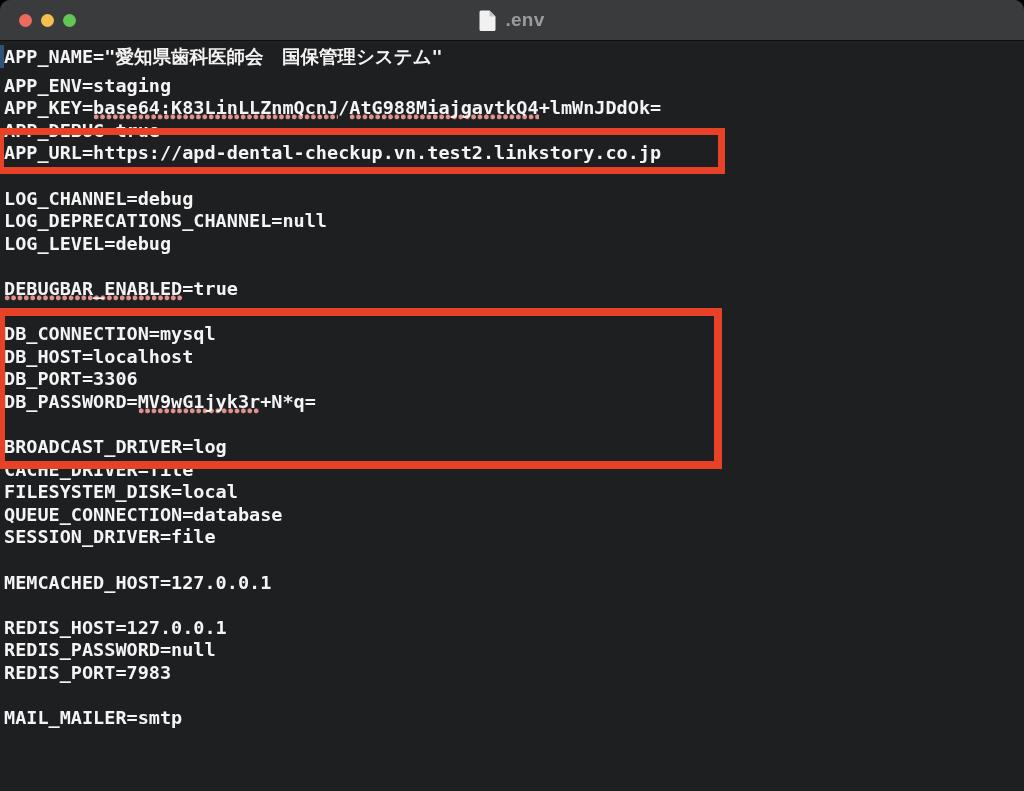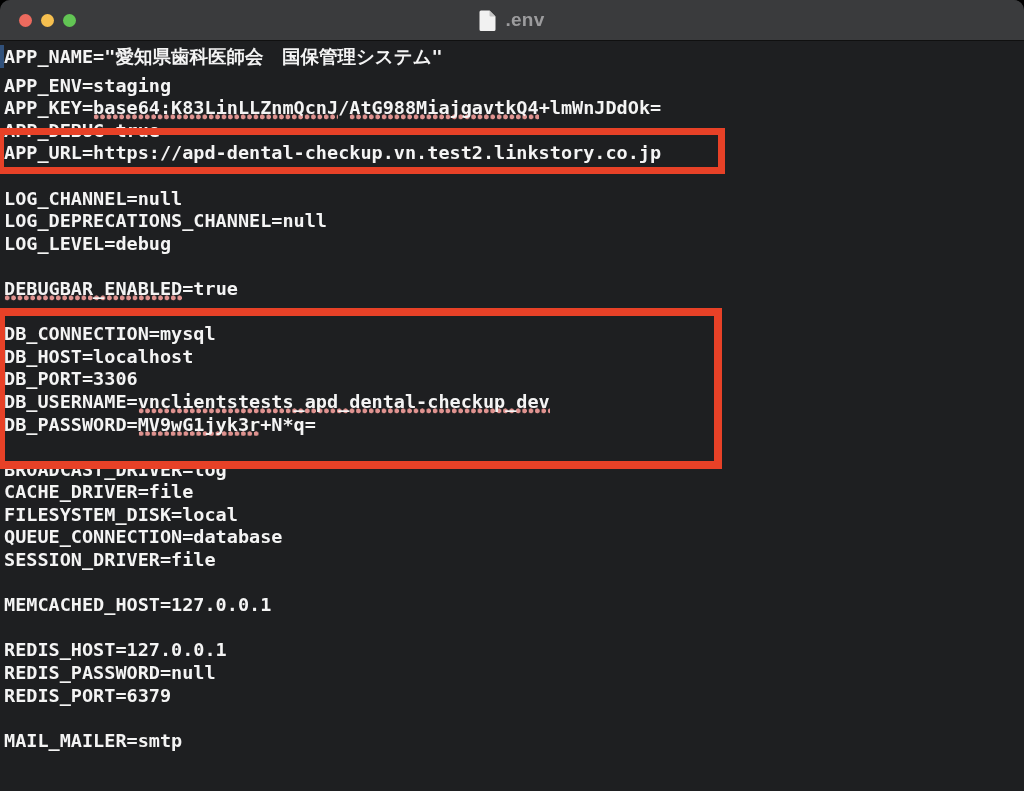--- a/index.html
+++ b/index.html
@@ -102,42 +102,41 @@
 
   <div class="content">
     <div class="caret"></div>
     <div class="code">
         <div class="code-line tall"><span class="plain">APP_NAME="愛知県歯科医師会　国保管理システム"</span></div>
         <div class="code-line"><span class="plain">APP_ENV=staging</span></div>
         <div class="code-line"><span class="plain">APP_KEY=</span><span class="misspelled">base64:K83LinLLZnmQcnJ</span><span class="plain">/</span><span class="misspelled">AtG988MiajgavtkQ4</span><span class="plain">+lmWnJDdOk=</span></div>
         <div class="code-line"><span class="plain">APP_DEBUG=true</span></div>
         <div class="code-line"><span class="plain">APP_URL=https://apd-dental-checkup.vn.test2.linkstory.co.jp</span></div>
         <div class="code-line">&nbsp;</div>
-        <div class="code-line"><span class="plain">LOG_CHANNEL=null</span></div>
+        <div class="code-line"><span class="plain">LOG_CHANNEL=debug</span></div>
         <div class="code-line"><span class="plain">LOG_DEPRECATIONS_CHANNEL=null</span></div>
         <div class="code-line"><span class="plain">LOG_LEVEL=debug</span></div>
         <div class="code-line">&nbsp;</div>
         <div class="code-line"><span class="misspelled">DEBUGBAR_ENABLED</span><span class="plain">=true</span></div>
         <div class="code-line">&nbsp;</div>
         <div class="code-line"><span class="plain">DB_CONNECTION=mysql</span></div>
         <div class="code-line"><span class="plain">DB_HOST=localhost</span></div>
         <div class="code-line"><span class="plain">DB_PORT=3306</span></div>
-        <div class="code-line"><span class="plain">DB_USERNAME=</span><span class="misspelled">vnclientstests_apd_dental-checkup_dev</span></div>
         <div class="code-line"><span class="plain">DB_PASSWORD=</span><span class="misspelled">MV9wG1jyk3r</span><span class="plain">+N*q=</span></div>
         <div class="code-line">&nbsp;</div>
         <div class="code-line"><span class="plain">BROADCAST_DRIVER=log</span></div>
         <div class="code-line"><span class="plain">CACHE_DRIVER=file</span></div>
         <div class="code-line"><span class="plain">FILESYSTEM_DISK=local</span></div>
         <div class="code-line"><span class="plain">QUEUE_CONNECTION=database</span></div>
         <div class="code-line"><span class="plain">SESSION_DRIVER=file</span></div>
         <div class="code-line">&nbsp;</div>
         <div class="code-line"><span class="plain">MEMCACHED_HOST=127.0.0.1</span></div>
         <div class="code-line">&nbsp;</div>
         <div class="code-line"><span class="plain">REDIS_HOST=127.0.0.1</span></div>
         <div class="code-line"><span class="plain">REDIS_PASSWORD=null</span></div>
-        <div class="code-line"><span class="plain">REDIS_PORT=6379</span></div>
+        <div class="code-line"><span class="plain">REDIS_PORT=7983</span></div>
         <div class="code-line">&nbsp;</div>
         <div class="code-line"><span class="plain">MAIL_MAILER=smtp</span></div>
       </div>
     <div class="anno-box box-app-url"></div>
     <div class="anno-box box-db"></div>
   </div>
 </div>
 
 </body></html>

